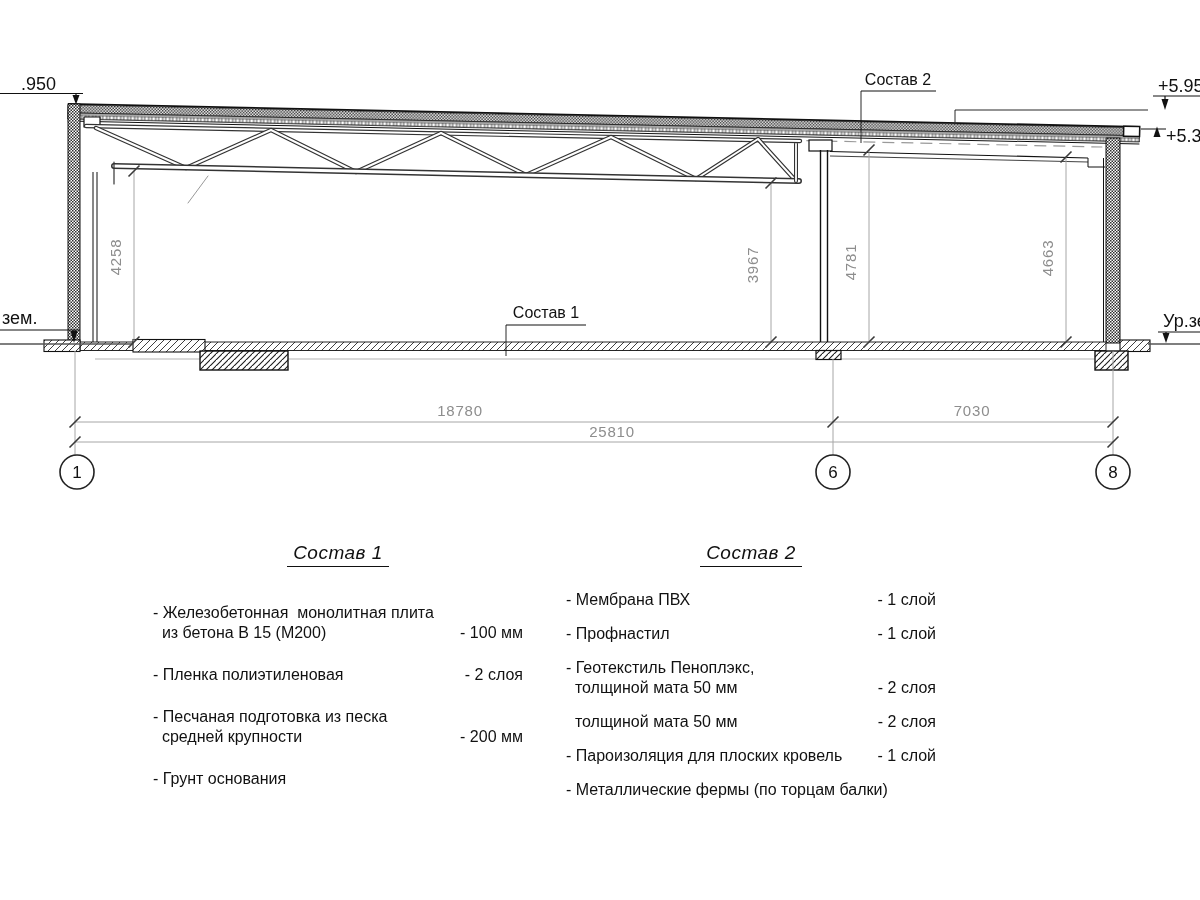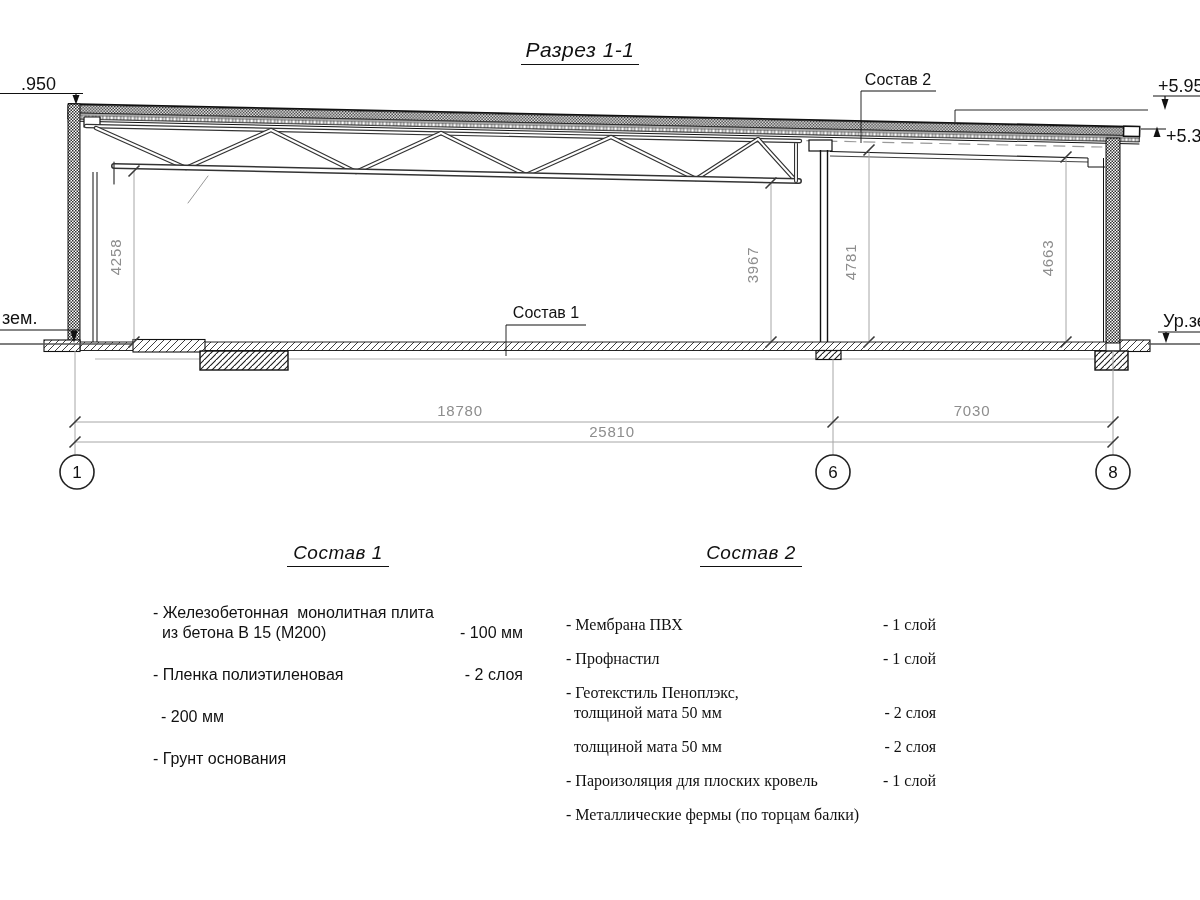--- a/index.html
+++ b/index.html
@@ -10,21 +10,21 @@
   .page-title{position:absolute;left:460px;top:38px;width:240px;text-align:center;}
   .page-title span{display:inline-block;font-style:italic;font-size:21px;letter-spacing:.5px;
        border-bottom:1.6px solid #111;padding:0 4px 2px 4px;}
   .mat-list{position:absolute;width:370px;}
   .mat-list.left{left:153px;top:542px;}
   .mat-list.right{left:566px;top:542px;}
   .mat-heading{text-align:center;margin-bottom:0;}
   .mat-heading span{display:inline-block;font-style:italic;font-size:19px;letter-spacing:.5px;
        border-bottom:1.5px solid #111;padding:0 6px 2px 6px;}
   .mat-items{margin-top:36px;}
-  .mat-list.right .mat-items{margin-top:48px;font-family:Liberation Serif, serif;}
+  .mat-list.right .mat-items{margin-top:23px;}
   .mat-item{display:flex;justify-content:space-between;align-items:flex-end;
        font-size:16px;line-height:20px;margin-bottom:22px;}
   .mat-list.right .mat-item{margin-bottom:14px;}
   .mat-lines div{white-space:pre-wrap;}
   .mat-value{white-space:nowrap;padding-left:8px;}
   text{font-family:"Liberation Sans","DejaVu Sans",sans-serif;}
   .dimtxt{fill:#8d8d8d;font-size:15px;letter-spacing:.8px;}
   .lbltxt{fill:#111;font-size:16px;}
   .elevtxt{fill:#111;font-size:18px;}
   .bubtxt{fill:#111;font-size:17px;}
@@ -205,41 +205,42 @@
     <g>
       <circle cx="833" cy="472" r="17" fill="#fff" stroke="#222" stroke-width="1.6"></circle>
       <text class="bubtxt" x="833" y="478" text-anchor="middle">6</text>
     </g>
     <g>
       <circle cx="1113" cy="472" r="17" fill="#fff" stroke="#222" stroke-width="1.6"></circle>
       <text class="bubtxt" x="1113" y="478" text-anchor="middle">8</text>
     </g>
   </svg>
 
-  <div class="page-title">
-    <span>Разрез 1-1</span>
-  </div>
 
   <div class="mat-list left">
     <div class="mat-heading"><span>Состав 1</span></div>
     <div class="mat-items">
         <div class="mat-item">
           <div class="mat-lines">
             <div>- Железобетонная  монолитная плита</div>
             <div>  из бетона В 15 (М200)</div>
           </div>
           <div class="mat-value">- 100 мм</div>
         </div>
         <div class="mat-item">
           <div class="mat-lines">
             <div>- Пленка полиэтиленовая</div>
           </div>
           <div class="mat-value">-  2 слоя</div>
         </div>
         <div class="mat-item">
+          <div class="mat-lines">
+            <div>- Песчаная подготовка из песка</div>
+            <div>  средней крупности</div>
+          </div>
           <div class="mat-value">- 200 мм</div>
         </div>
         <div class="mat-item">
           <div class="mat-lines">
             <div>- Грунт основания</div>
           </div>
         </div>
       </div>
   </div>
 

